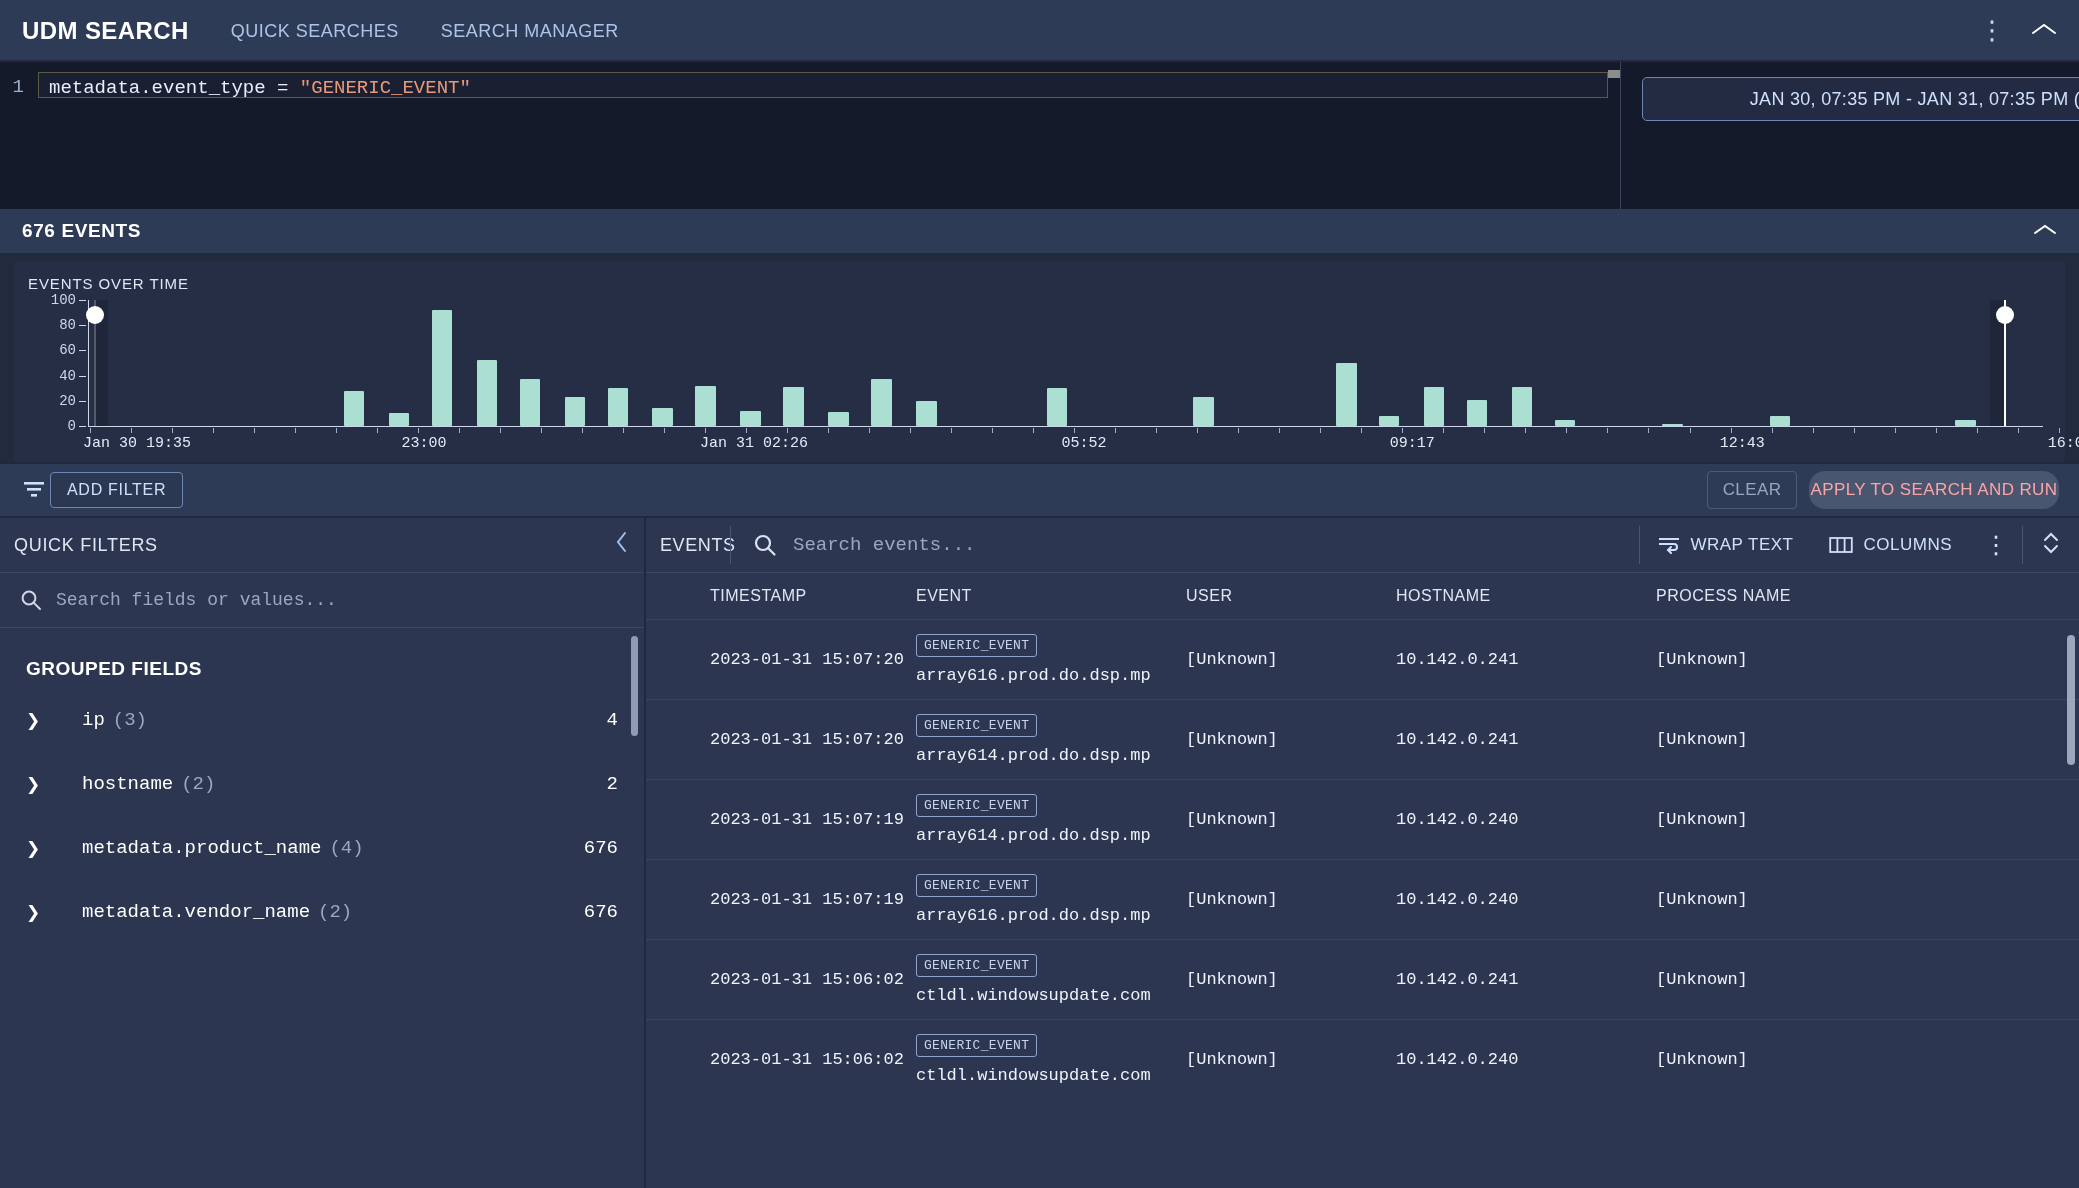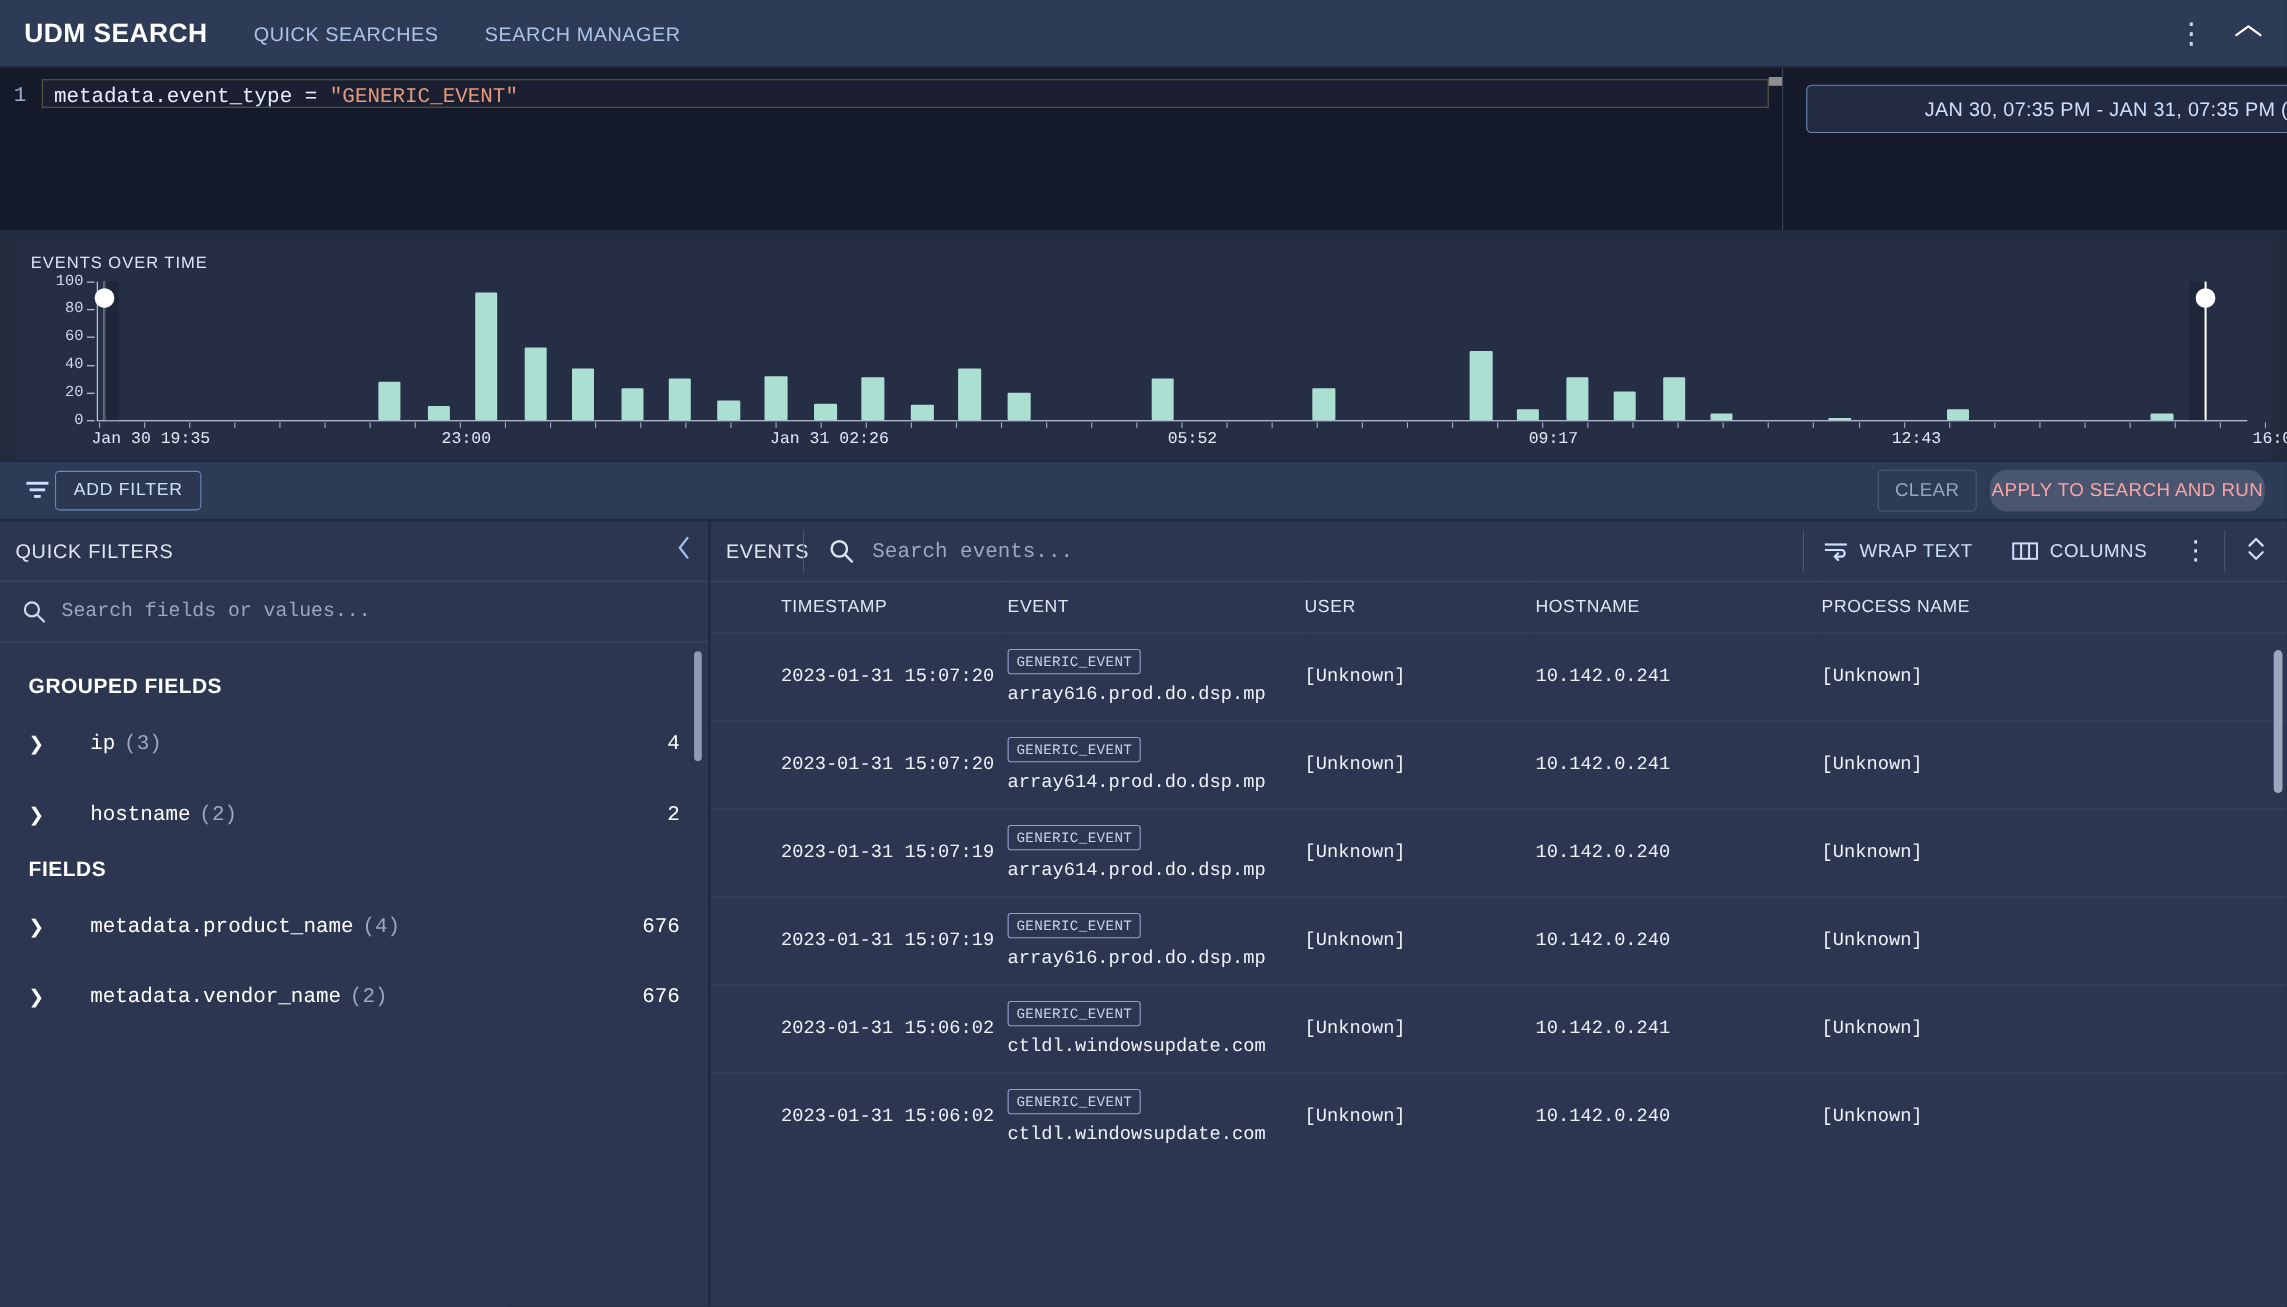--- a/index.html
+++ b/index.html
@@ -172,20 +172,28 @@
       </div>
       <div class="resize-grip"></div>
       <div class="editor-divider"></div>
     </div>
     <div class="qactions">
       <div class="daterange">JAN 30, 07:35 PM - JAN 31, 07:35 PM (UTC)</div>
     </div>
   </div>
 
 
+  <div class="evhead">
+    <div class="t">676 EVENTS</div>
+    <div class="c">
+      <svg width="24" height="14" viewBox="0 0 24 14">
+          <path d="M2 10 L12 3 L22 10" stroke="#ffffff" stroke-width="2" fill="none" stroke-linecap="round"></path>
+        </svg>
+    </div>
+  </div>
 
   <div class="chartwrap">
     <div class="chartcard">
       <div class="chart-title">EVENTS OVER TIME</div>
       <div class="plot">
         <div class="yaxis" id="yaxis">
             <div class="ytick" style="top: 126px;">0</div>
             <div class="ytick" style="top: 100.8px;">20</div>
             <div class="ytick" style="top: 75.6px;">40</div>
             <div class="ytick" style="top: 50.4px;">60</div>
@@ -334,21 +342,20 @@
             <span class="nm">ip</span>
             <span class="ct">(3)</span>
             <span class="num">4</span>
           </div>
           <div class="frow">
             <span class="car">❯</span>
             <span class="nm">hostname</span>
             <span class="ct">(2)</span>
             <span class="num">2</span>
           </div>
-          <div class="grp-title">FIELDS</div>
           <div class="frow">
             <span class="car">❯</span>
             <span class="nm">metadata.product_name</span>
             <span class="ct">(4)</span>
             <span class="num">676</span>
           </div>
           <div class="frow">
             <span class="car">❯</span>
             <span class="nm">metadata.vendor_name</span>
             <span class="ct">(2)</span>

